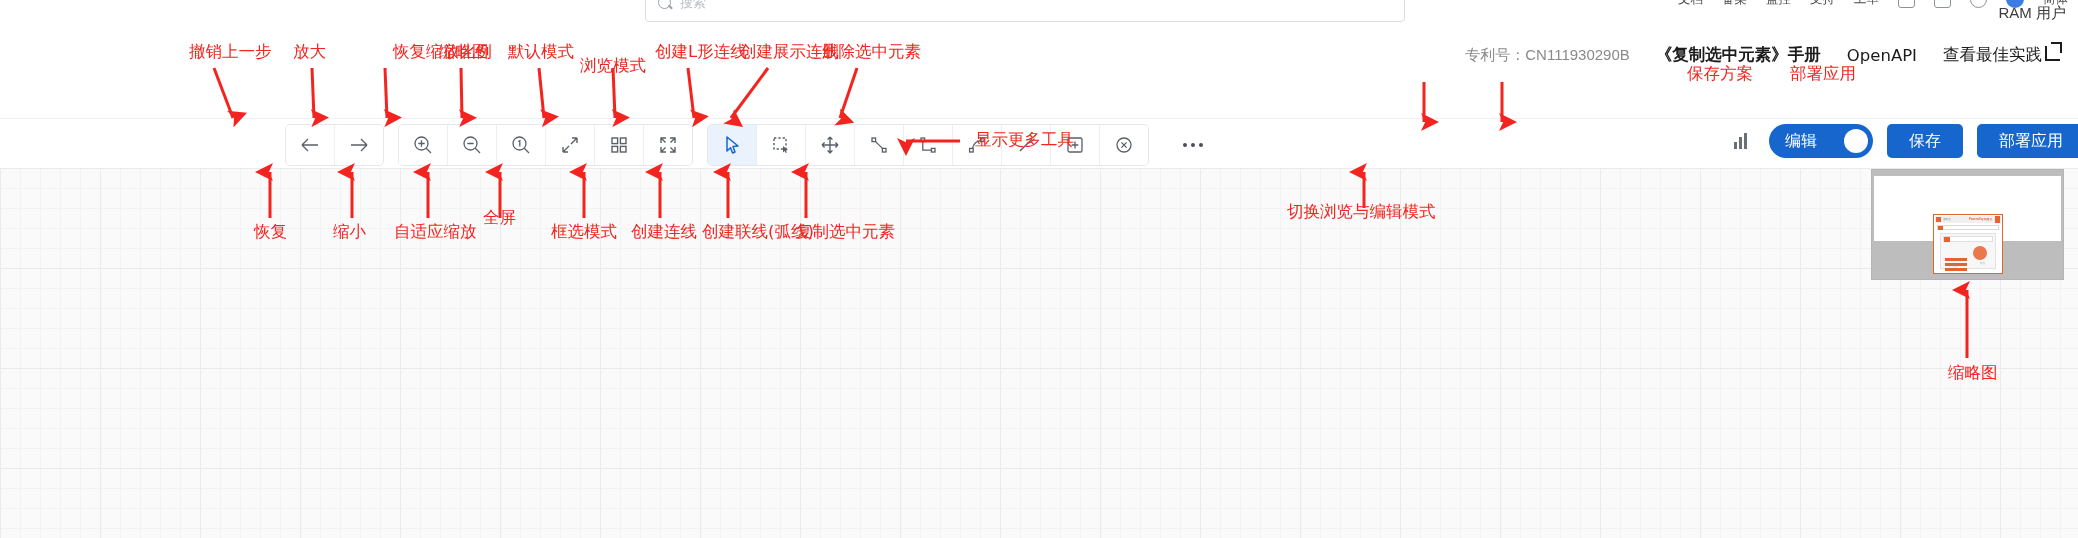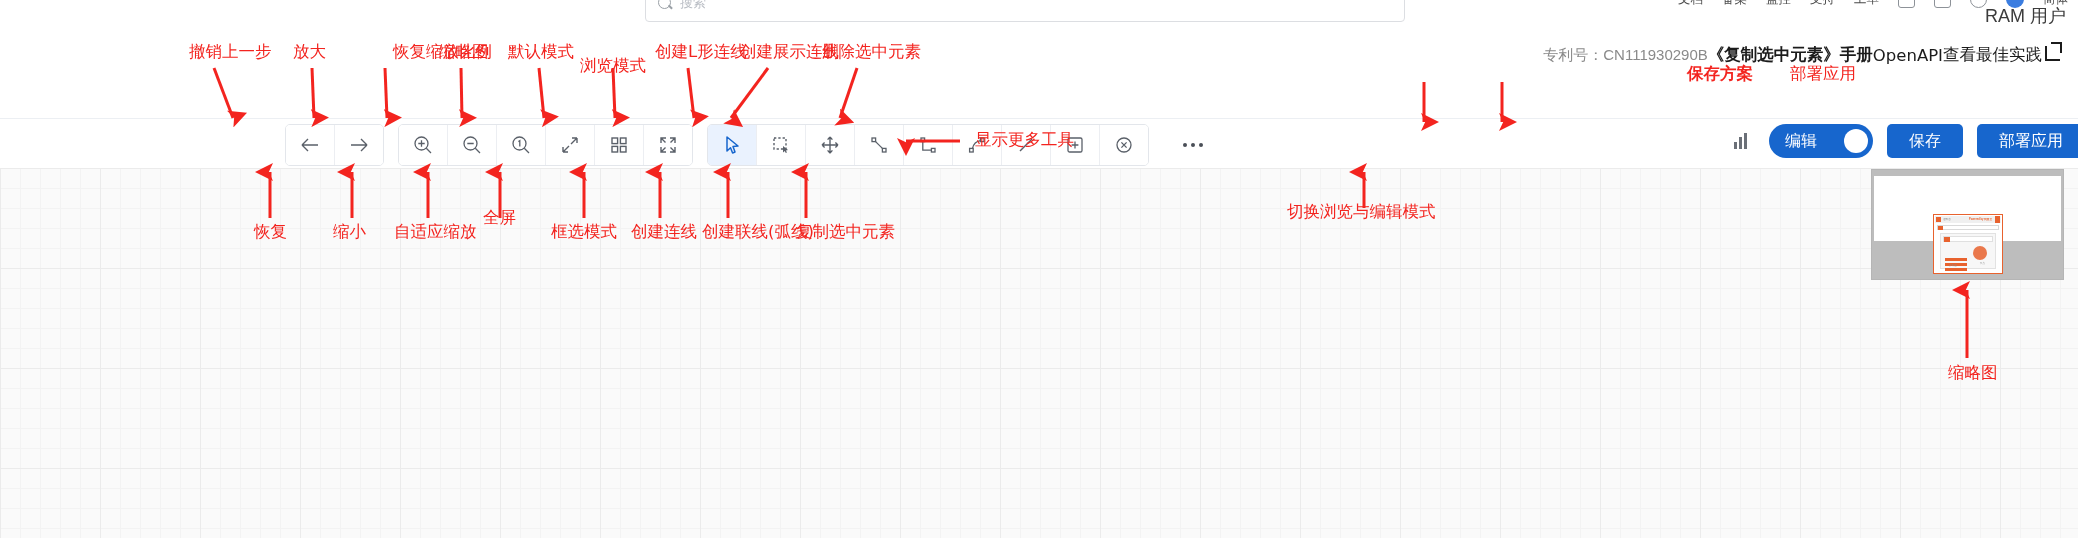--- a/index.html
+++ b/index.html
@@ -15,33 +15,33 @@
   .chrome{position:absolute;left:0;top:0;width:2078px;height:24px;background:#fff;border-bottom:1px solid #ededed;}
   .chrome-search{position:absolute;left:645px;top:-14px;width:758px;height:34px;border:1px solid #dcdee2;border-radius:4px;background:#fff;}
   .chrome-search .mag{position:absolute;left:12px;top:9px;width:11px;height:11px;border:1.6px solid #9aa0a6;border-radius:50%;}
   .chrome-search .mag:after{content:"";position:absolute;left:9px;top:9px;width:5px;height:1.6px;background:#9aa0a6;transform:rotate(45deg);}
   .chrome-search .ph{position:absolute;left:34px;top:8px;font-size:13px;color:#b9bdc4;line-height:16px;}
   .chrome-right{position:absolute;right:10px;top:-16px;height:30px;display:flex;align-items:center;gap:19px;font-size:12.5px;color:#4b4b4b;}
   .chrome-right .cr-item{display:flex;align-items:center;gap:3px;white-space:nowrap;}
   .chrome-right .cr-ico{width:15px;height:15px;border-radius:50%;border:1.4px solid #8d9298;display:inline-block;}
   .chrome-right .cr-ico.sq{border-radius:3px;}
   .chrome-right .avatar{width:18px;height:18px;border-radius:50%;background:#3b7de0;}
-  .ram-user{position:absolute;right:12px;top:4px;font-size:18px;color:#3c3c3c;white-space:nowrap;}
+  .ram-user{position:absolute;right:12px;top:4px;font-size:15px;color:#3c3c3c;white-space:nowrap;}
 
   
   .anno-band{position:absolute;left:0;top:24px;width:2078px;height:94px;background:#fff;}
 
   .lbl{position:absolute;color:#f3241f;font-size:16.5px;line-height:20px;white-space:nowrap;
        font-family:"DejaVu Sans","Liberation Sans",sans-serif;font-weight:400;}
 
   
   .arrows{position:absolute;left:0;top:0;width:2078px;height:538px;pointer-events:none;}
 
   
-  .hdr-right{position:absolute;right:18px;top:44px;display:flex;align-items:center;white-space:nowrap;}
+  .hdr-right{position:absolute;right:18px;top:44px;display:flex;align-items:center;gap:26px;white-space:nowrap;}
   .hdr-patent{font-size:15px;color:#8a8a8a;}
   .hdr-link{font-size:16.5px;color:#1b1b1b;font-family:"DejaVu Sans","Liberation Sans",sans-serif;}
   .hdr-link.manual{font-weight:700;}
   .ext-ico{display:inline-block;width:13px;height:13px;border:2px solid #1b1b1b;border-top:none;border-right:none;position:relative;margin-left:3px;vertical-align:-1px;}
   .ext-ico:before{content:"";position:absolute;left:4px;top:-4px;width:11px;height:2px;background:#1b1b1b;}
   .ext-ico:after{content:"";position:absolute;right:-2px;top:-4px;width:2px;height:11px;background:#1b1b1b;}
 
   
   .toolbar{position:absolute;left:0;top:118px;width:2078px;height:50px;background:#fff;border-top:1px solid #eceff3;border-bottom:1px solid #e6e9ee;padding-left:27px;}
   .tb-groups{position:absolute;left:285px;top:5px;display:flex;align-items:center;gap:14px;}
@@ -307,21 +307,21 @@
 
   <div class="lbl" style="left:189px;top:42px;">撤销上一步</div>
   <div class="lbl" style="left:293px;top:42px;">放大</div>
   <div class="lbl" style="left:354px;top:42px;margin-left:39px;">恢复缩放比例</div>
   <div class="lbl" style="left:439px;top:42px;">缩略图</div>
   <div class="lbl" style="left:508px;top:42px;font-family:Liberation Serif, serif;">默认模式</div>
   <div class="lbl" style="left:580px;top:56px;">浏览模式</div>
   <div class="lbl" style="left:655px;top:42px;text-align:center;">创建L形连线</div>
   <div class="lbl" style="left:740px;top:42px;">创建展示连线</div>
   <div class="lbl" style="left:822px;top:42px;">删除选中元素</div>
-  <div class="lbl" style="left:1687px;top:64px;font-weight:bold;">保存方案</div>
+  <div class="lbl" style="left:1687px;top:64px;">保存方案</div>
   <div class="lbl" style="left:1790px;top:64px;">部署应用</div>
 
   <div class="lbl" style="left:254px;top:222px;">恢复</div>
   <div class="lbl" style="left:333px;top:222px;">缩小</div>
   <div class="lbl" style="left:394px;top:222px;">自适应缩放</div>
   <div class="lbl" style="left:483px;top:208px;">全屏</div>
   <div class="lbl" style="left:551px;top:222px;">框选模式</div>
   <div class="lbl" style="left:631px;top:222px;">创建连线</div>
   <div class="lbl" style="left:702px;top:222px;">创建联线(弧线)</div>
   <div class="lbl" style="left:796px;top:222px;">复制选中元素</div>

